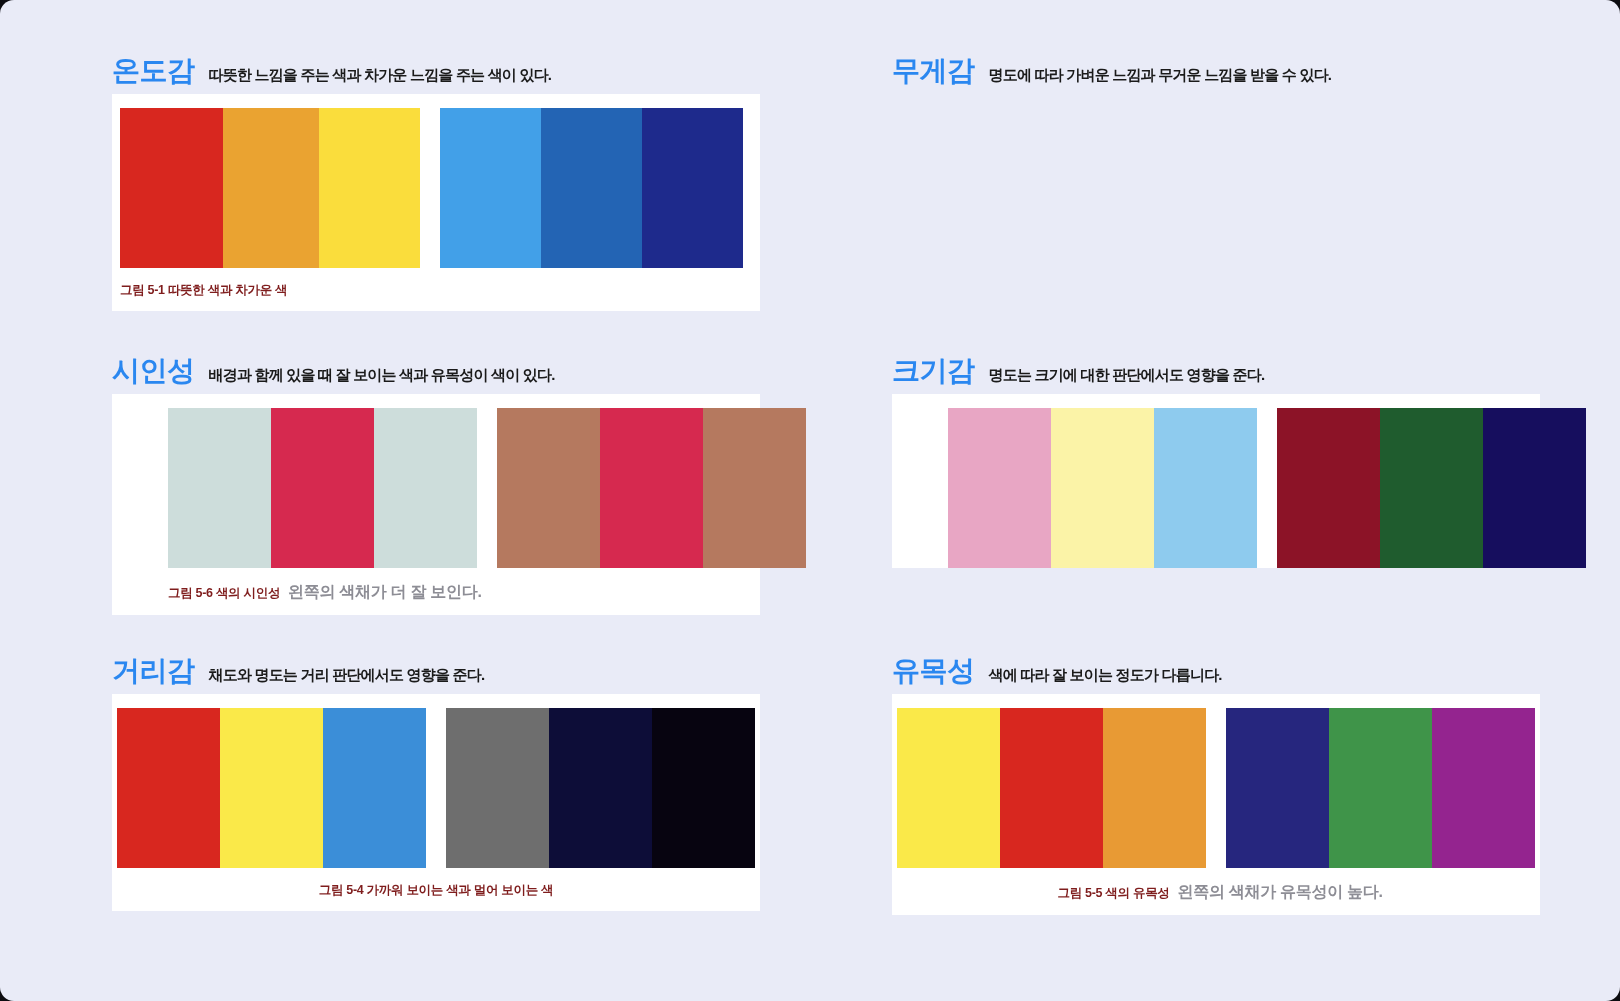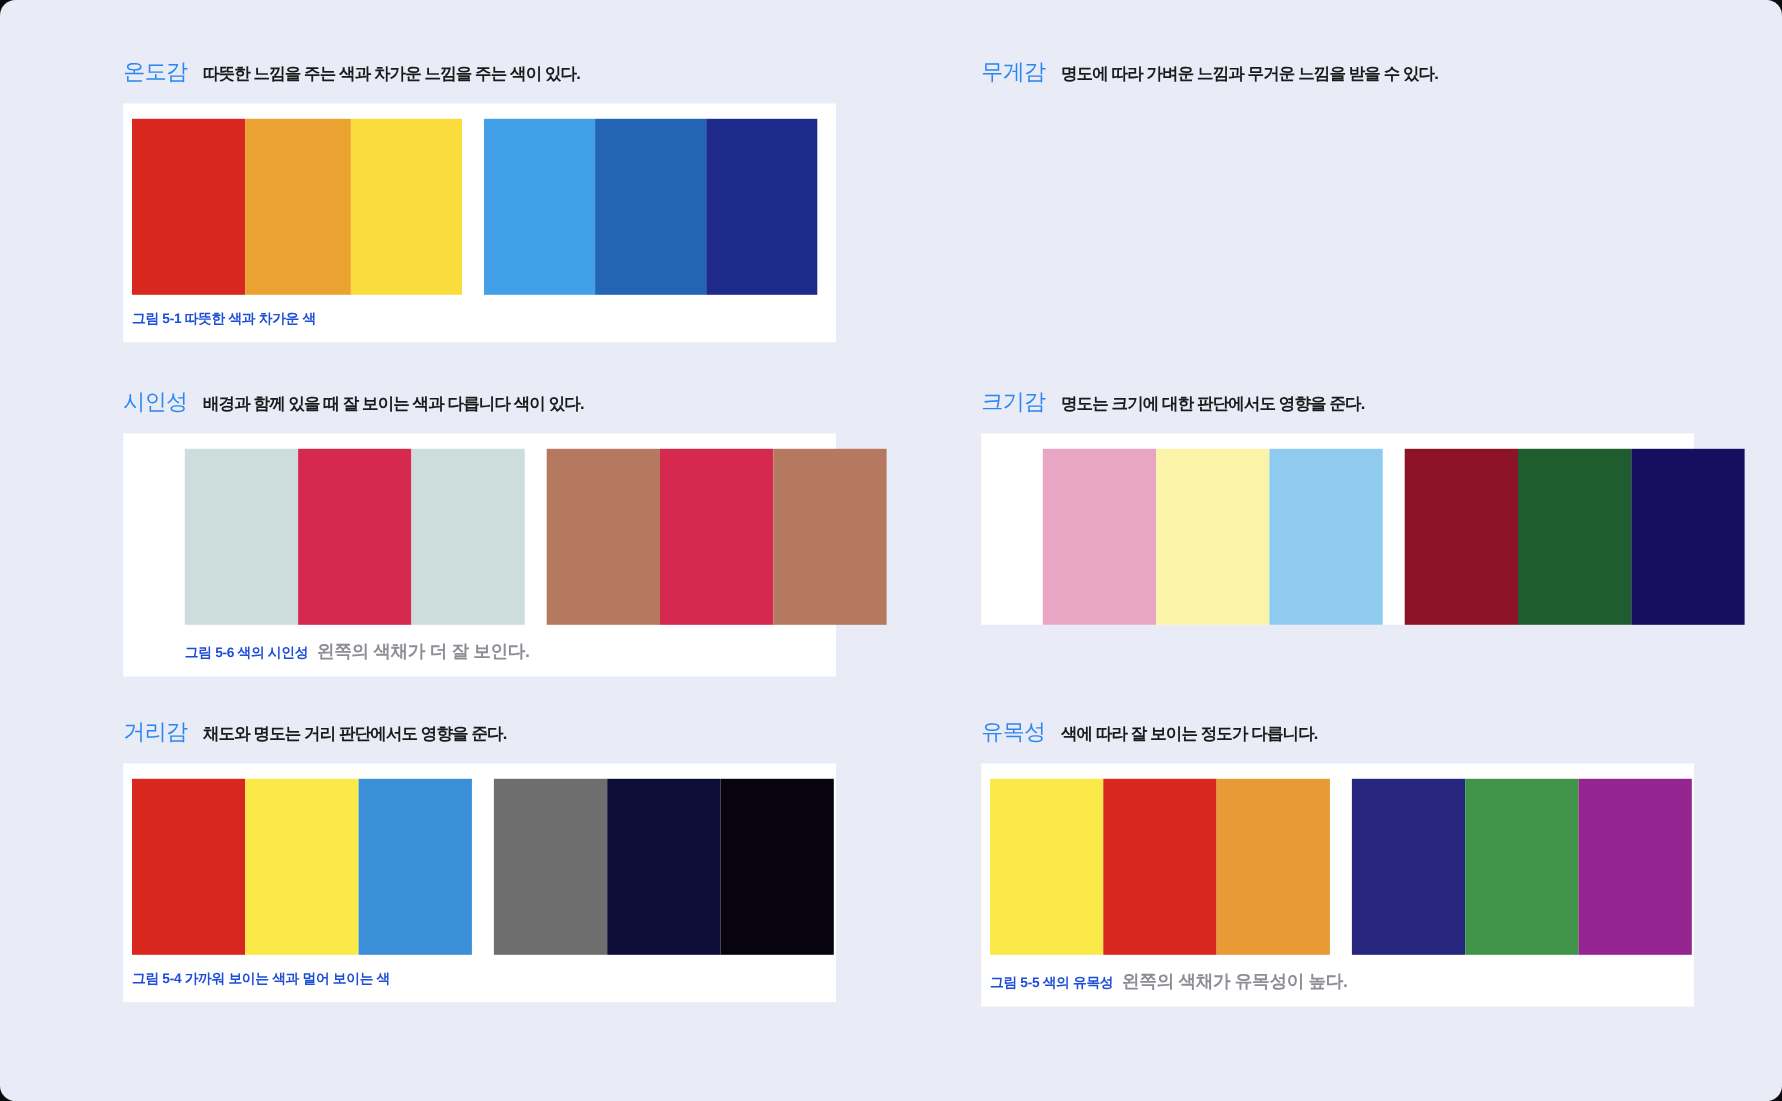--- a/index.html
+++ b/index.html
@@ -49,22 +49,22 @@
     display: flex;
     align-items: baseline;
     gap: 14px;
     height: 56px;
     padding-top: 14px;
     white-space: nowrap;
   }
 
   .term {
     color: #2a87f0;
-    font-size: 20px;
-    font-weight: normal;
+    font-size: 28px;
+    font-weight: bold;
     letter-spacing: -0.5px;
   }
 
   .desc {
     color: #1a1a1a;
     font-size: 15px;
     font-weight: bold;
     letter-spacing: -0.8px;
   }
 
@@ -101,35 +101,35 @@
     padding: 14px 0 12px 8px;
     display: flex;
     align-items: baseline;
     gap: 8px;
     white-space: nowrap;
   }
 
   .cap-main {
     font-size: 12.5px;
     font-weight: bold;
-    color: #1d4ed8;
+    color: #7f1d1d;
     letter-spacing: -0.3px;
   }
 
   .cap-sub {
     font-size: 16px;
     color: #8d8d95;
     letter-spacing: -0.3px;
     font-weight: bold;
   }
 
   
   .panel.r1 .figure { margin-top: 0px; }
   .panel.r2 .figure { margin-top: 0px; padding-left: 48px; }
-  .panel.r3 .figure { margin-top: 0px; }
+  .panel.r3 .figure { margin-top: 0px; align-items: center; }
 </style>
 </head>
 <body>
 
 <div class="screen">
   <div class="grid">
 
     <div class="panel r1">
       <div class="panel-header">
         <span class="term">온도감</span>
@@ -159,21 +159,21 @@
     <div class="panel r1">
       <div class="panel-header">
         <span class="term">무게감</span>
         <span class="desc">명도에 따라 가벼운 느낌과 무거운 느낌을 받을 수 있다.</span>
       </div>
     </div>
 
     <div class="panel r2">
       <div class="panel-header">
         <span class="term">시인성</span>
-        <span class="desc">배경과 함께 있을 때 잘 보이는 색과 다릅니다 색이 있다.</span>
+        <span class="desc">배경과 함께 있을 때 잘 보이는 색과 유목성이 색이 있다.</span>
       </div>
       <div class="figure">
         <div class="swatch-row">
           <div class="group">
               <div class="sw" style="background: rgb(205, 221, 219); width: 103px;"></div>
               <div class="sw" style="background: rgb(214, 41, 79); width: 103px;"></div>
               <div class="sw" style="background: rgb(205, 221, 219); width: 103px;"></div>
             </div>
           <div class="gap"></div>
           <div class="group">

